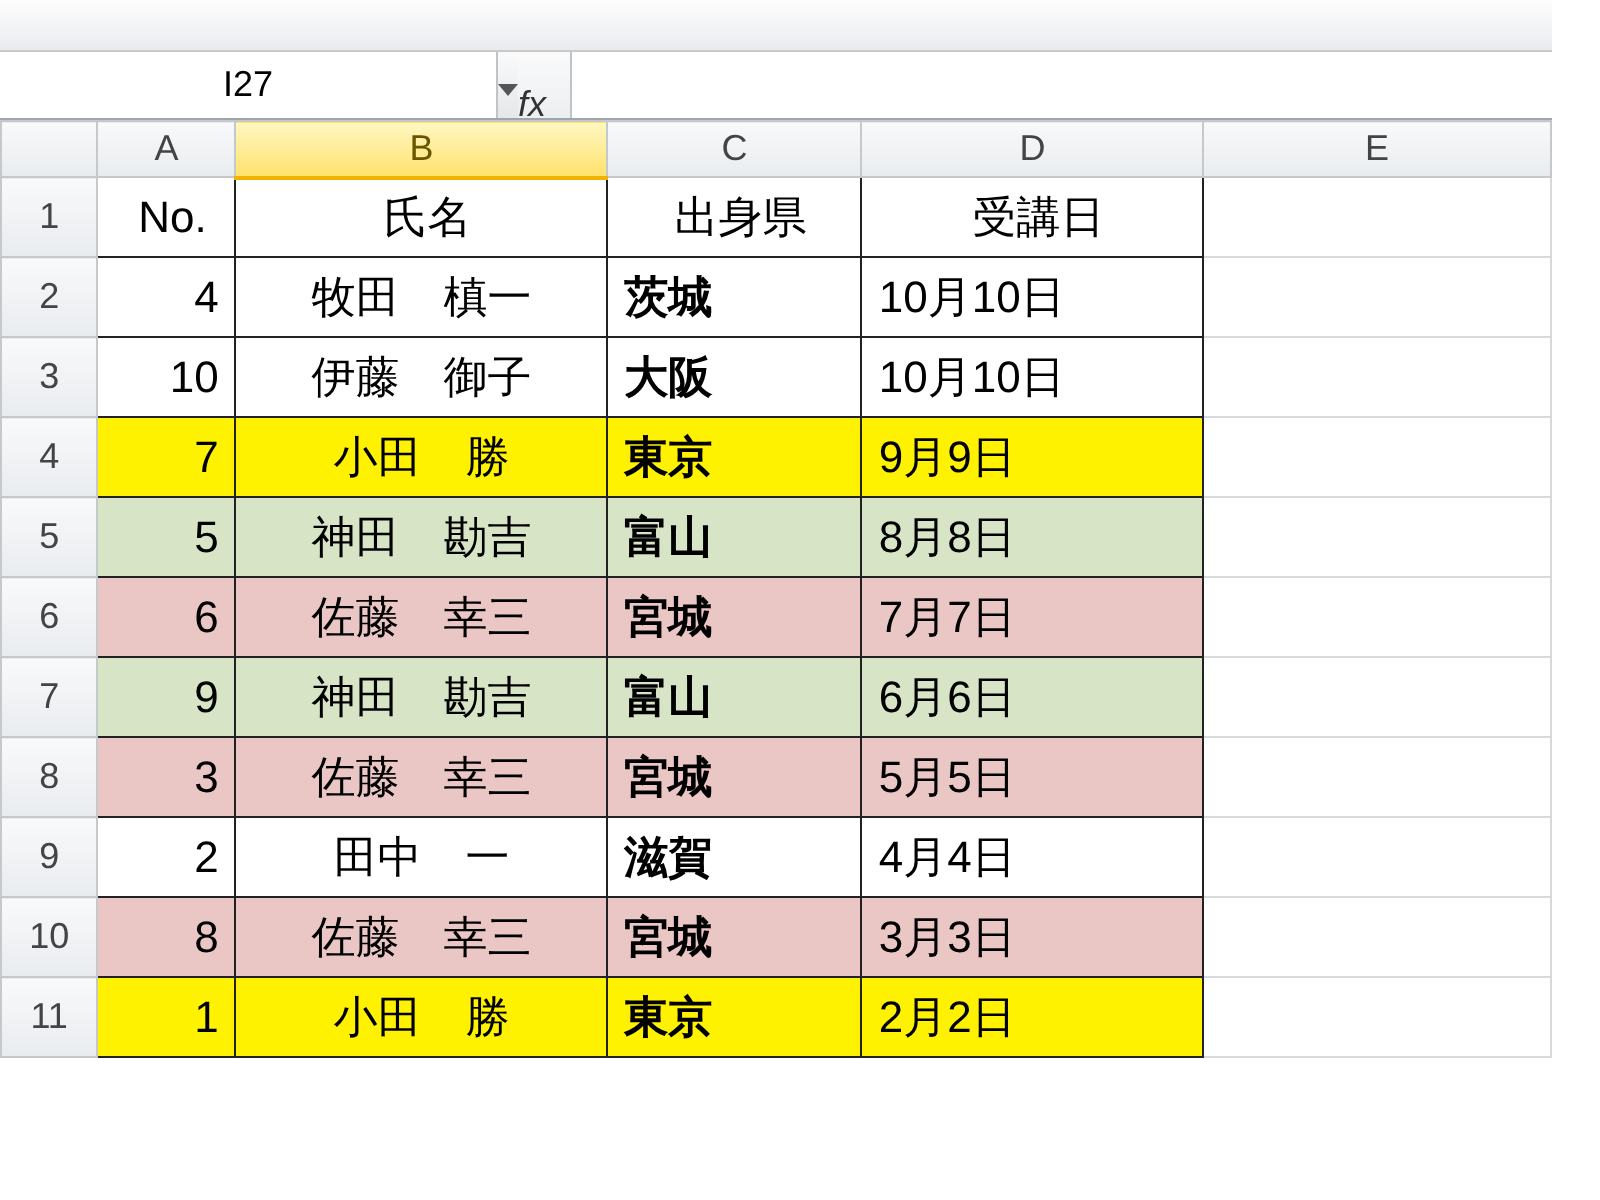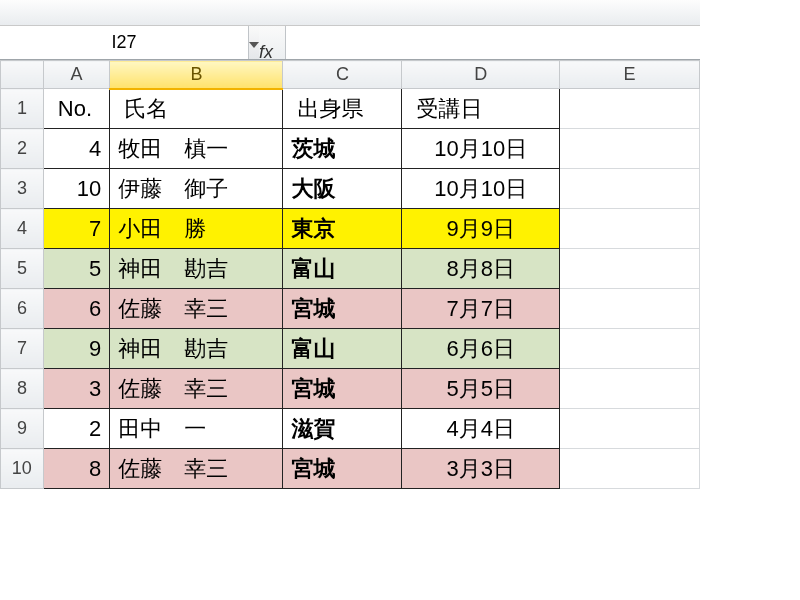--- a/index.html
+++ b/index.html
@@ -4,21 +4,21 @@
 <style>
   * { box-sizing: border-box; }
   body {
     margin: 0;
     font-family: "Meiryo", "MS PGothic", Arial, sans-serif;
     background: #fff;
     font-size: 18px;
     color: #000;
   }
   .app {
-    width: 700px;
+    width: 776px;
     height: 600px;
     background: #b91c1c;
     position: relative;
   }
   
   .toolbar-strip {
     height: 26px;
     background: linear-gradient(#fdfdfd, #e9ecef);
     border-bottom: 1px solid #c9c9c9;
   }
@@ -134,26 +134,26 @@
     border: 1px solid #d7dadd;
     height: 40px;
     padding: 0 8px;
     font-size: 22px;
     white-space: nowrap;
     overflow: hidden;
   }
   
   td.databox { border: 1px solid #222; }
   
-  tr.hdrrow td.databox { text-align: left; font-size: 22px; padding-left: 14px; }
+  tr.hdrrow td.databox { text-align: center; font-size: 22px; padding-left: 14px; }
   
   td.colA { text-align: right; }
-  td.colB { text-align: left; }
+  td.colB { text-align: center; }
   td.colC { text-align: left; font-weight: bold; }
-  td.colD { text-align: center; }
+  td.colD { text-align: left; }
   
   tr.fill-yellow td.databox { background: #fff200; }
   tr.fill-green  td.databox { background: #d7e4c5; }
   tr.fill-pink   td.databox { background: #eac6c5; }
   tr.fill-white  td.databox { background: #fff; }
   
   tr.emptyrow td.cell { height: 34px; }
 </style>
 </head>
 <body>
@@ -276,17 +276,25 @@
         <td class="cell"></td>
       </tr>
       <tr class="fill-pink">
         <td class="rowhdr-cell">10</td>
         <td class="cell databox colA">8</td>
         <td class="cell databox colB">佐藤　幸三</td>
         <td class="cell databox colC">宮城</td>
         <td class="cell databox colD">3月3日</td>
         <td class="cell"></td>
       </tr>
+      <tr class="fill-yellow">
+        <td class="rowhdr-cell">11</td>
+        <td class="cell databox colA">1</td>
+        <td class="cell databox colB">小田　勝</td>
+        <td class="cell databox colC">東京</td>
+        <td class="cell databox colD">2月2日</td>
+        <td class="cell"></td>
+      </tr>
 
     </tbody>
       </table>
   </div>
 </div>
 
 </body></html>

